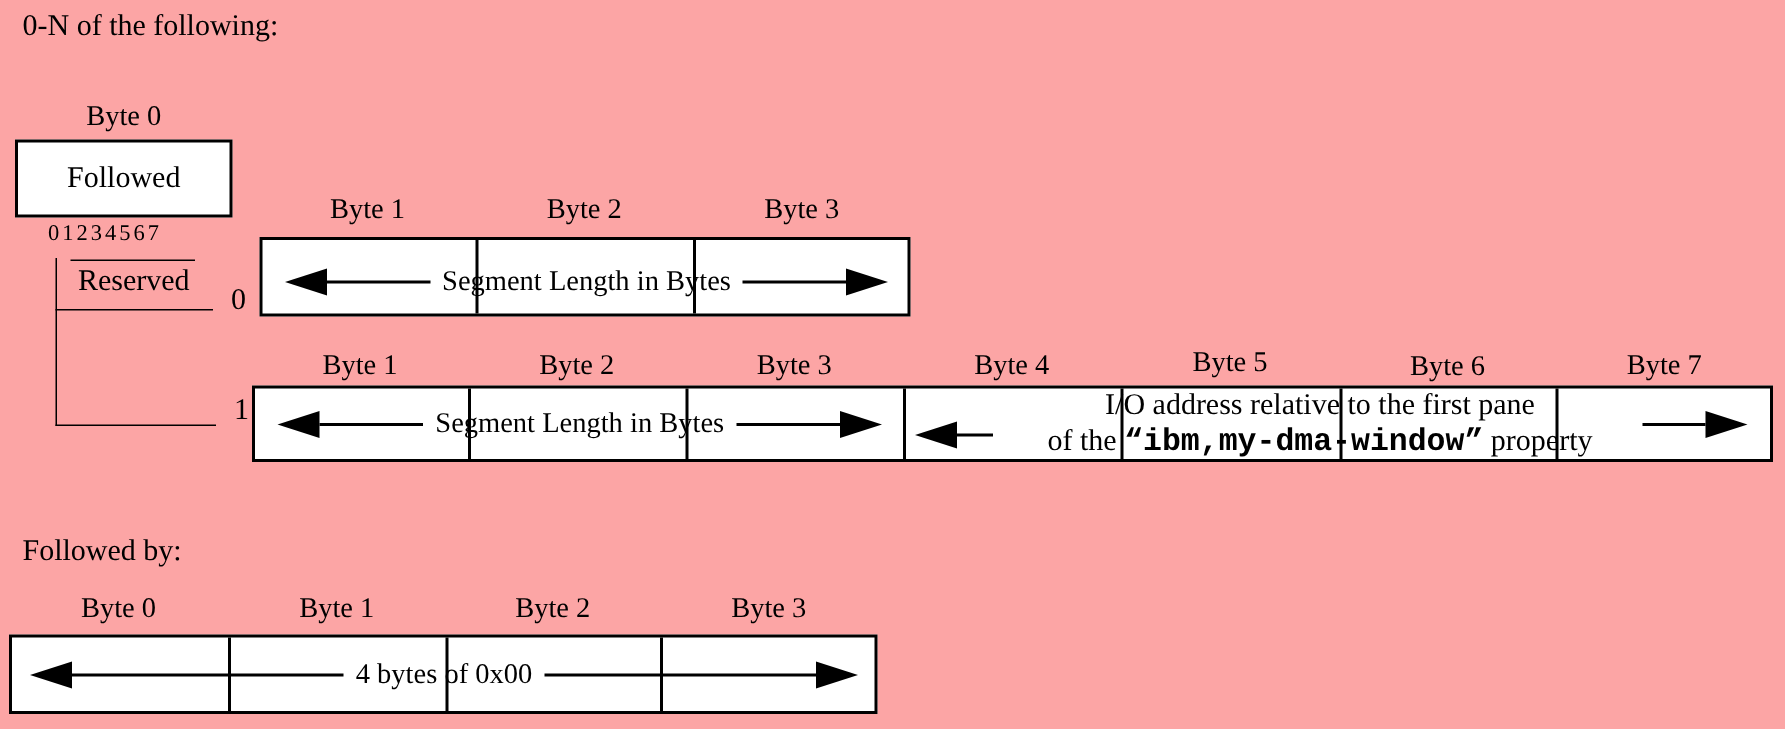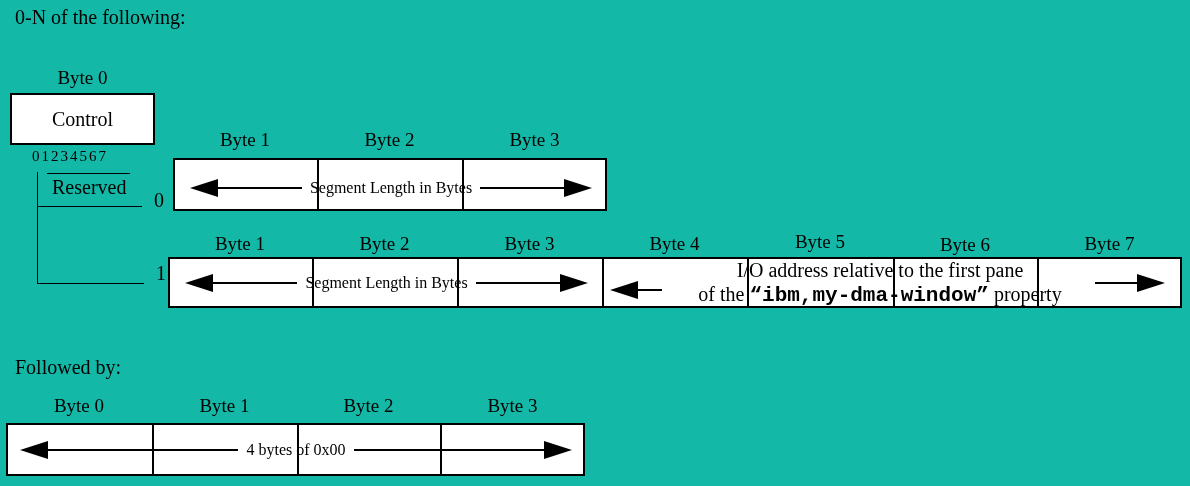--- a/index.html
+++ b/index.html
@@ -1,48 +1,48 @@
 <!DOCTYPE html>
 <html><head>
 <meta charset="utf-8">
 <style>
   html,body{margin:0;padding:0;background:#ffffff;}
   .canvas{
-    position:relative;width:1190px;height:486px;background:#14b8a6;
+    position:relative;width:1190px;height:486px;background:#fca5a5;
     font-family:"Liberation Serif", serif;color:#000;overflow:hidden;
   }
   .t{position:absolute;font-size:20px;line-height:22px;white-space:nowrap;}
   .bl{position:absolute;font-size:19px;line-height:21px;text-align:center;white-space:nowrap;}
   .box{position:absolute;border:2px solid #000;box-sizing:border-box;background:#fff;}
   .divider{position:absolute;top:0;width:2px;height:100%;background:#000;}
   .hline{position:absolute;height:0;border-top:1px solid #000;}
   .vline{position:absolute;width:0;border-left:1px solid #000;}
   .arrow-row{position:absolute;display:flex;align-items:center;}
   .shaft{flex:1;height:0;border-top:2px solid #000;}
   .shaft-fixed{position:absolute;height:0;border-top:2px solid #000;}
   .ah-l{width:0;height:0;border-top:9px solid transparent;border-bottom:9px solid transparent;border-right:28px solid #000;}
   .ah-r{width:0;height:0;border-top:9px solid transparent;border-bottom:9px solid transparent;border-left:28px solid #000;}
   .ah-abs{position:absolute;width:0;height:0;border-top:9px solid transparent;border-bottom:9px solid transparent;}
-  .arrow-label{font-size:16px;padding:0 8px;white-space:nowrap;font-family:Liberation Serif, serif;}
+  .arrow-label{font-size:19px;padding:0 8px;white-space:nowrap;font-family:Liberation Serif, serif;}
   .cell-label{position:absolute;left:0;right:0;top:50%;transform:translateY(-50%);text-align:center;font-size:20px;}
   .bits{position:absolute;font-size:15px;letter-spacing:2px;white-space:nowrap;}
   .io-text{position:absolute;text-align:center;font-size:20px;line-height:23px;white-space:nowrap;}
   .mono{font-family:"Liberation Mono","DejaVu Sans Mono",monospace;font-weight:bold;font-size:21px;}
 </style>
 </head>
 <body>
 
 <div class="canvas">
 
   <div class="t" style="left:15px;top:6px">0-N of the following:</div>
   <div class="t" style="left:15px;top:356px">Followed by:</div>
 
   <div class="bl" style="left:10px;top:67px;width:145px">Byte 0</div>
   <div class="box" style="left:10px;top:93px;width:145px;height:52px">
-    <div class="cell-label">Control</div>
+    <div class="cell-label">Followed</div>
   </div>
   <div class="bits" style="left:32px;top:148px">01234567</div>
   <div class="hline" style="left:47px;top:173px;width:83px"></div>
   <div class="t" style="left:52px;top:176px">Reserved</div>
 
   <div class="vline" style="left:37px;top:172px;height:112px"></div>
   <div class="hline" style="left:37px;top:206px;width:105px"></div>
   <div class="hline" style="left:37px;top:283px;width:107px"></div>
   <div class="t" style="left:154px;top:189px">0</div>
   <div class="t" style="left:156px;top:262px">1</div>

